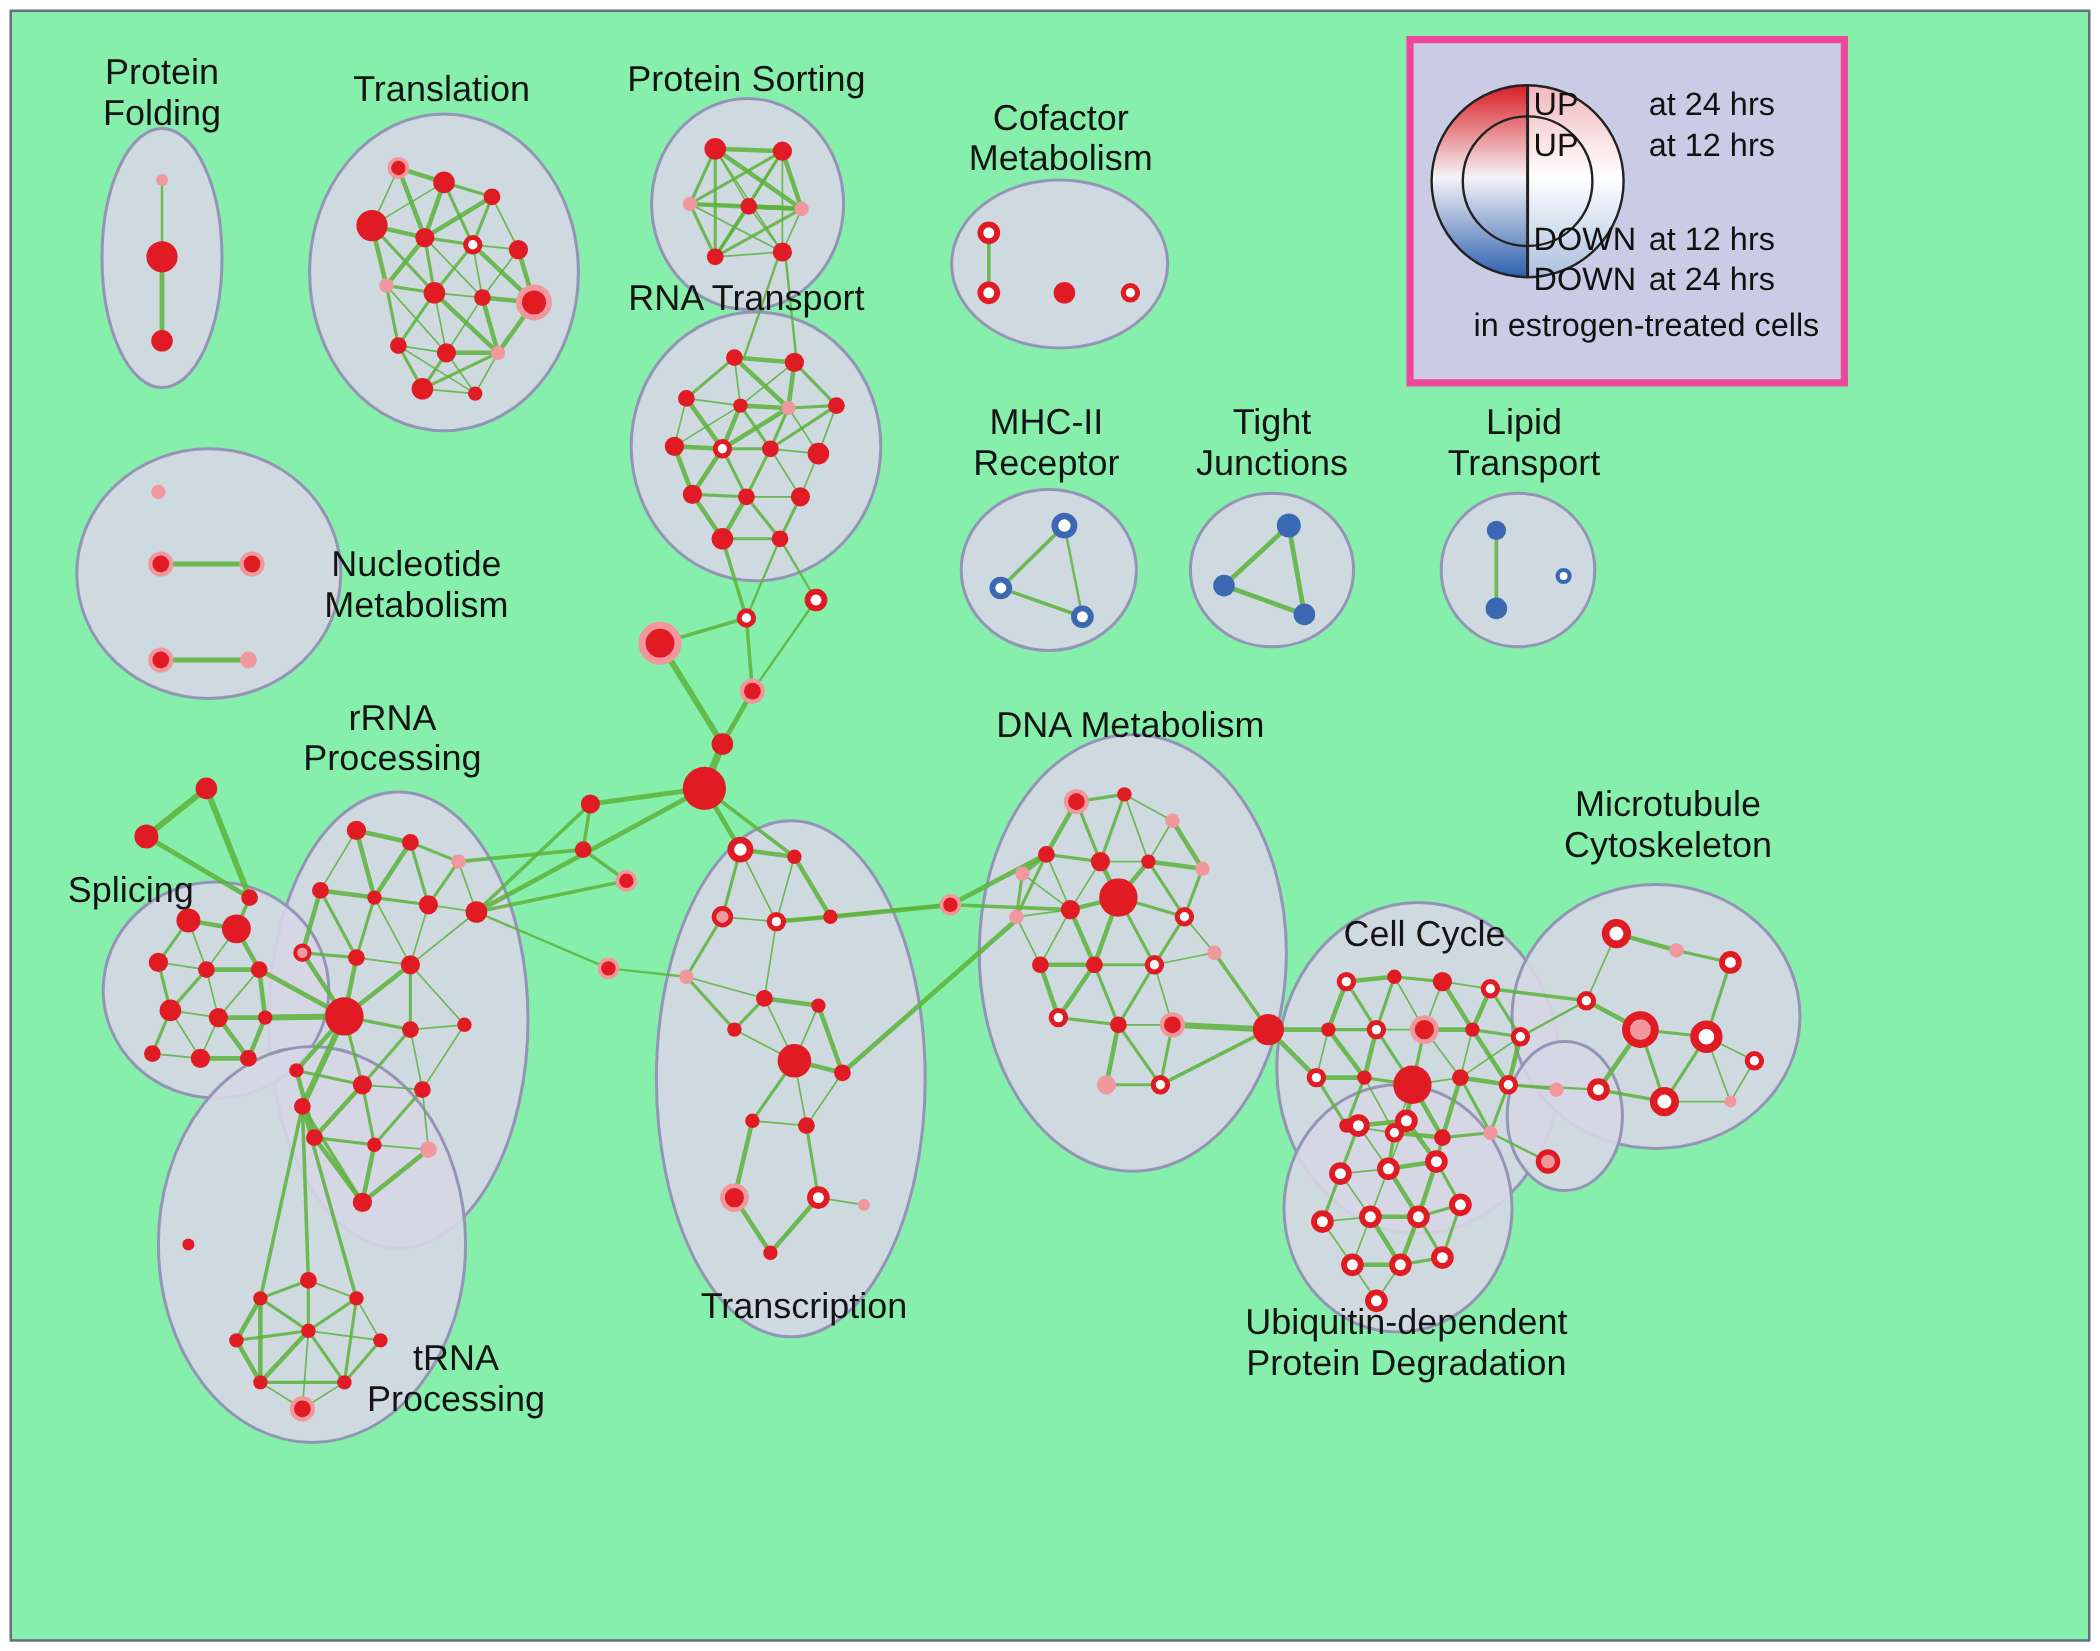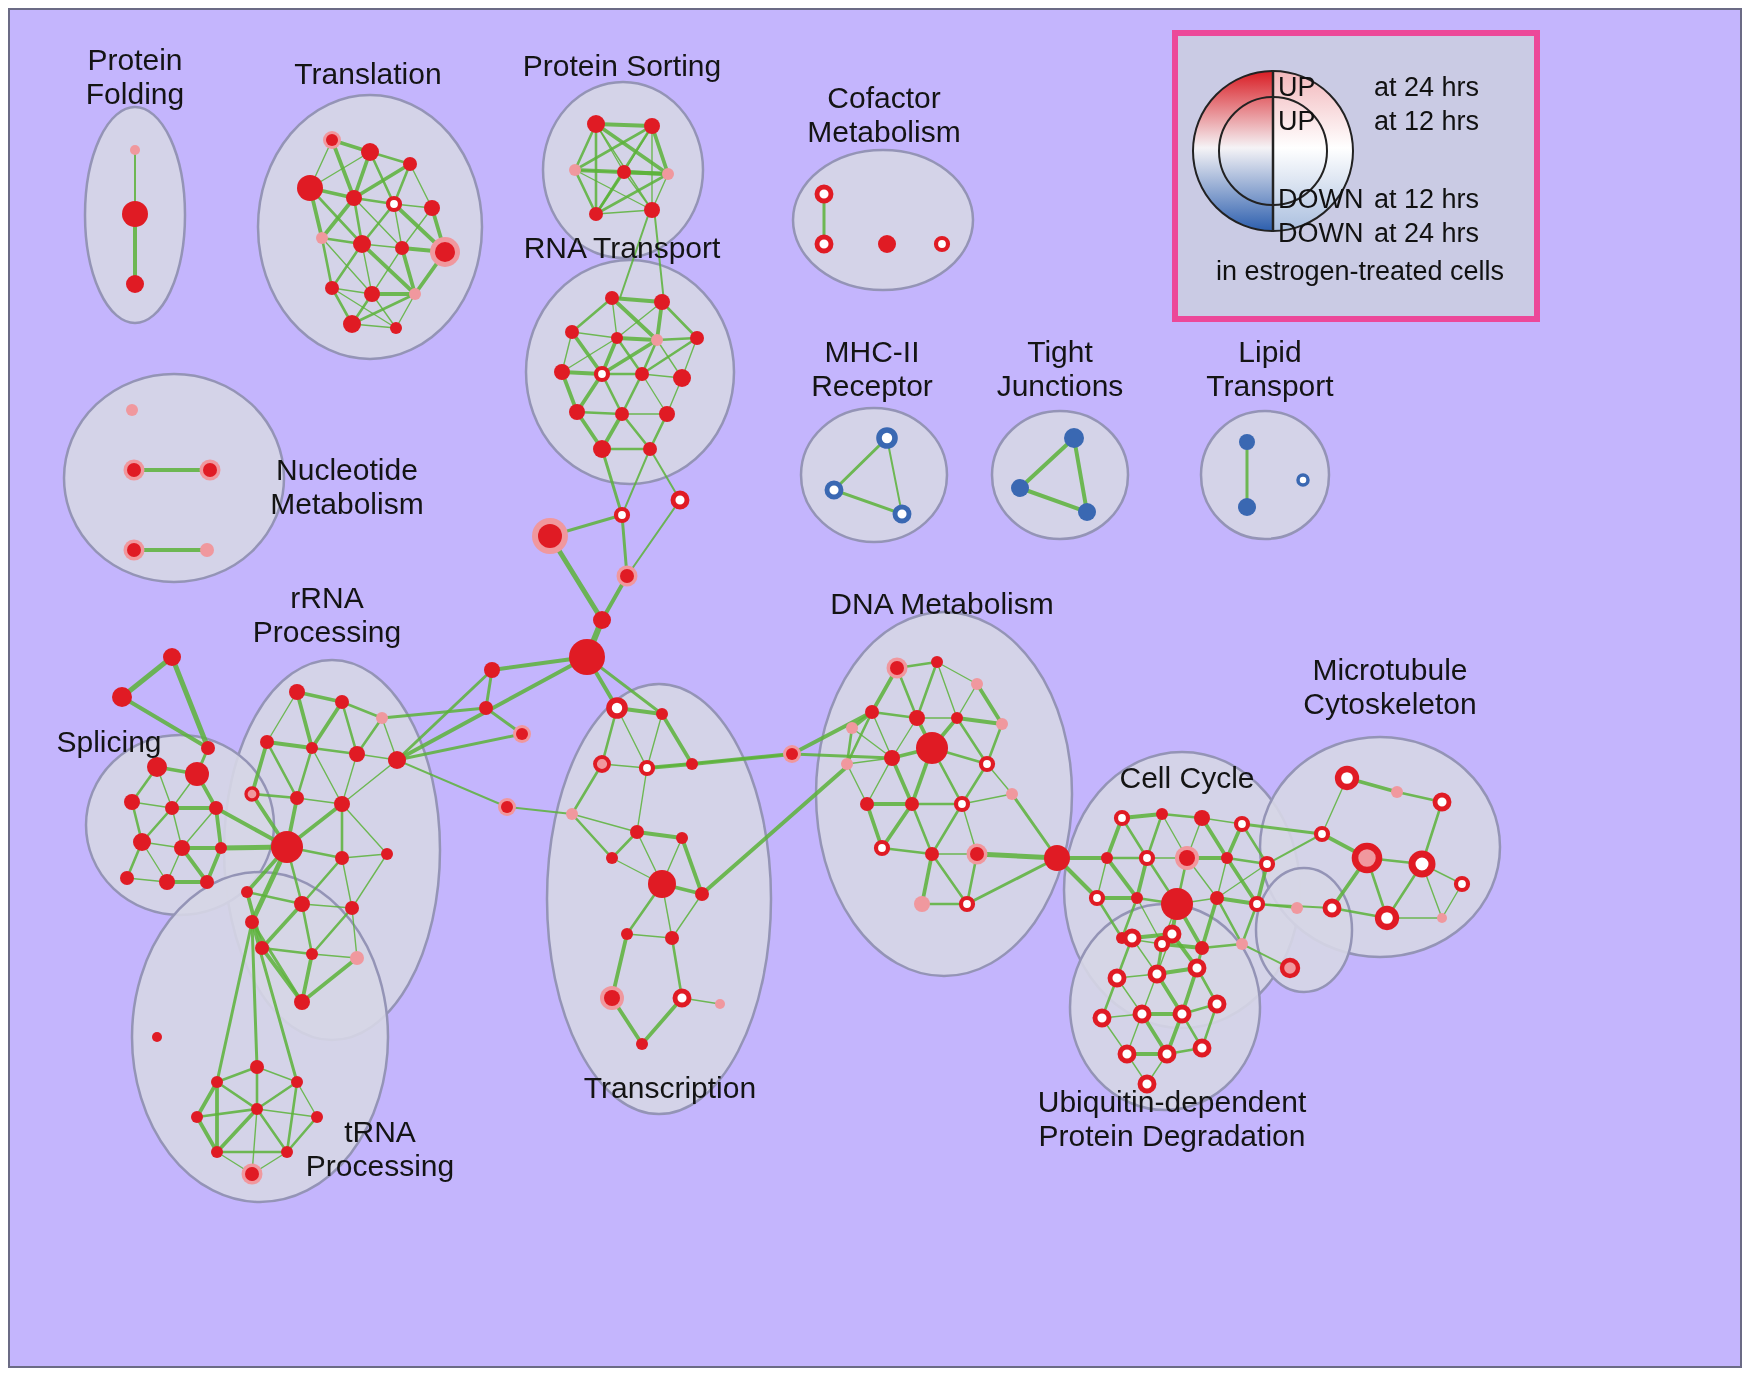--- a/index.html
+++ b/index.html
@@ -1,26 +1,26 @@
 <!DOCTYPE html>
 <html><head>
 <meta charset="utf-8">
 <style>
   html,body{margin:0;padding:0;background:#ffffff;font-family:"Liberation Sans",sans-serif;}
-  .canvas{position:relative;width:1734px;height:1360px;margin:8px;background:#c4b5fd;
+  .canvas{position:relative;width:1734px;height:1360px;margin:8px;background:#86efac;
           border:2px solid #6b6b85;overflow:hidden;box-sizing:border-box;padding-left:28px;}
   #net{position:absolute;left:0;top:0;}
   .legend{position:absolute;left:1162px;top:20px;width:368px;height:292px;
           border:6px solid #ec4899;background:#cacbe4;box-sizing:border-box;}
   .legend .glyph{position:absolute;left:10px;top:30px;}
   .lrow{position:absolute;left:100px;width:255px;display:flex;font-size:27px;color:#111;line-height:30px;}
   .lrow .dir{width:96px;flex:none;}
   .lrow .time{flex:1;}
   .r0{top:36px}.r1{top:70px}.r2{top:148px}.r3{top:182px}
-  .lcap{position:absolute;left:4px;width:100%;text-align:center;font-size:27px;color:#111;}
+  .lcap{position:absolute;left:16px;width:100%;text-align:center;font-size:27px;color:#111;}
   .c0{top:220px}.c1{top:252px}
 </style>
 </head>
 <body>
 
 <div class="canvas">
 
   <svg id="net" width="1734" height="1360" viewBox="8 8 1734 1360">
       <g>
         <ellipse cx="133" cy="213" rx="50" ry="108" fill="#d6d6e6" fill-opacity="0.9" stroke="#9494b6" stroke-width="2.5"></ellipse>

